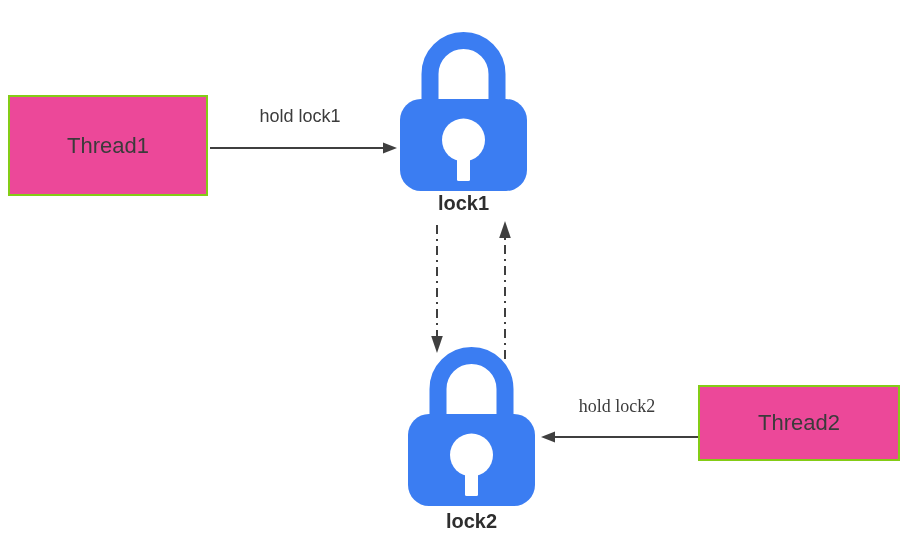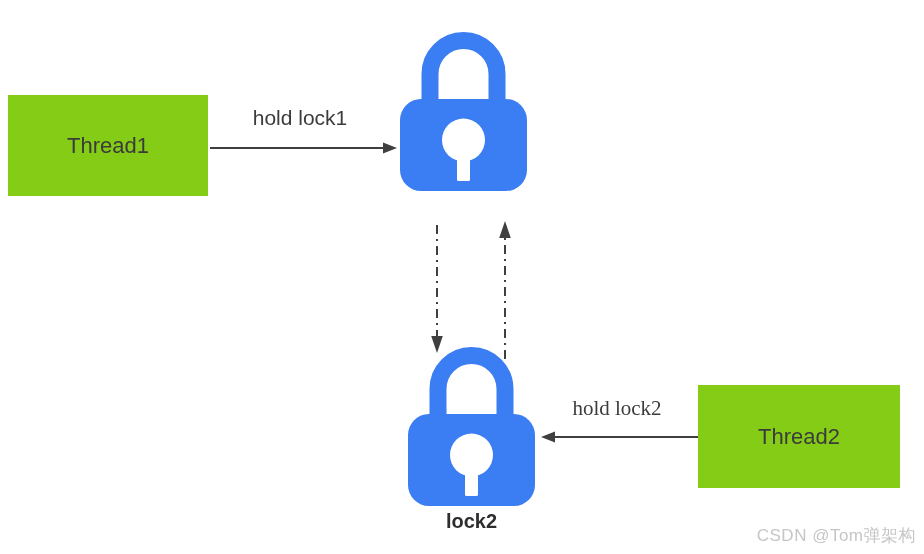--- a/index.html
+++ b/index.html
@@ -6,34 +6,34 @@
   body { font-family: "Liberation Sans", sans-serif; background: #ffffff; }
   .canvas {
     position: relative;
     width: 924px;
     height: 554px;
     background: #ffffff;
     overflow: hidden;
   }
   .thread-box {
     position: absolute;
-    border: 6px solid #84cc16;
-    background: #84cc16;
+    border: 2px solid #84cc16;
+    background: #ec4899;
     display: flex;
     align-items: center;
     justify-content: center;
     font-size: 22px;
     color: #3b3b3b;
     box-sizing: border-box;
   }
   #thread1-box { left: 8px;   top: 95px;  width: 200px; height: 101px; }
-  #thread2-box { left: 698px; top: 385px; width: 202px; height: 103px; }
+  #thread2-box { left: 698px; top: 385px; width: 202px; height: 76px; }
   .edge-label {
     position: absolute;
-    font-size: 21px;
+    font-size: 18px;
     color: #3c3c3c;
     text-align: center;
     width: 140px;
     white-space: nowrap;
   }
   #label-hold-lock1 { left: 230px; top: 106px; }
   #label-try-lock2  { left: 295px; top: 262px; }
   #label-try-lock1  { left: 505px; top: 262px; }
   #label-hold-lock2 { left: 547px; top: 396px; font-family: Liberation Serif, serif; }
   .lock-label {
@@ -87,20 +87,21 @@
     <rect x="57" y="114" width="13" height="37" rx="1.5" fill="#ffffff"></rect>
   </svg>
 
   <svg class="lock-icon" id="lock2-icon" viewBox="0 0 127 161">
     <path d="M30 95 V44 A33.5 33.5 0 0 1 97 44 V95" fill="none" stroke="#3B7DF2" stroke-width="17"></path>
     <rect x="0" y="69" width="127" height="92" rx="21" fill="#3B7DF2"></rect>
     <circle cx="63.5" cy="110" r="21.5" fill="#ffffff"></circle>
     <rect x="57" y="114" width="13" height="37" rx="1.5" fill="#ffffff"></rect>
   </svg>
 
+  <div class="lock-label" id="lock1-label">lock1</div>
   <div class="lock-label" id="lock2-label">lock2</div>
 
   <svg id="edges-overlay">
 
     <g>
       <line class="edge-solid" x1="210" y1="148" x2="384" y2="148"></line>
       <polygon class="arrow-head" points="397,148 383,142.5 383,153.5"></polygon>
     </g>
 
     <g>
@@ -115,15 +116,14 @@
 
     <g>
       <line class="edge-dashdot" x1="505" y1="359" x2="505" y2="238"></line>
       <polygon class="arrow-head" points="505,221 499.2,238 510.8,238"></polygon>
     </g>
   </svg>
 
   <div class="edge-label" id="label-hold-lock1">hold lock1</div>
   <div class="edge-label" id="label-hold-lock2">hold lock2</div>
 
-  <div class="watermark">CSDN @Tom弹架构</div>
 
 </div>
 
 </body></html>

